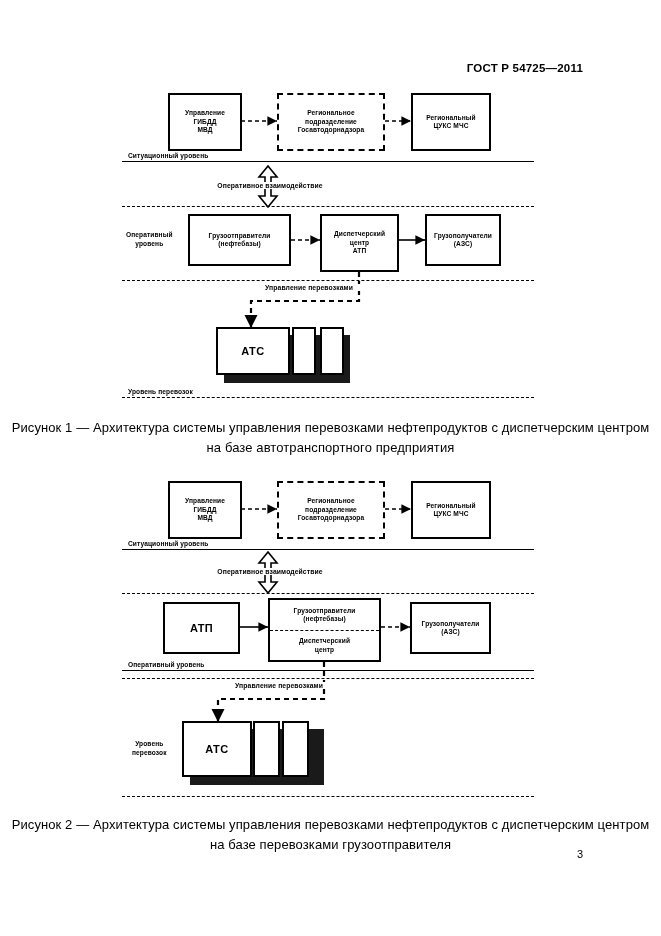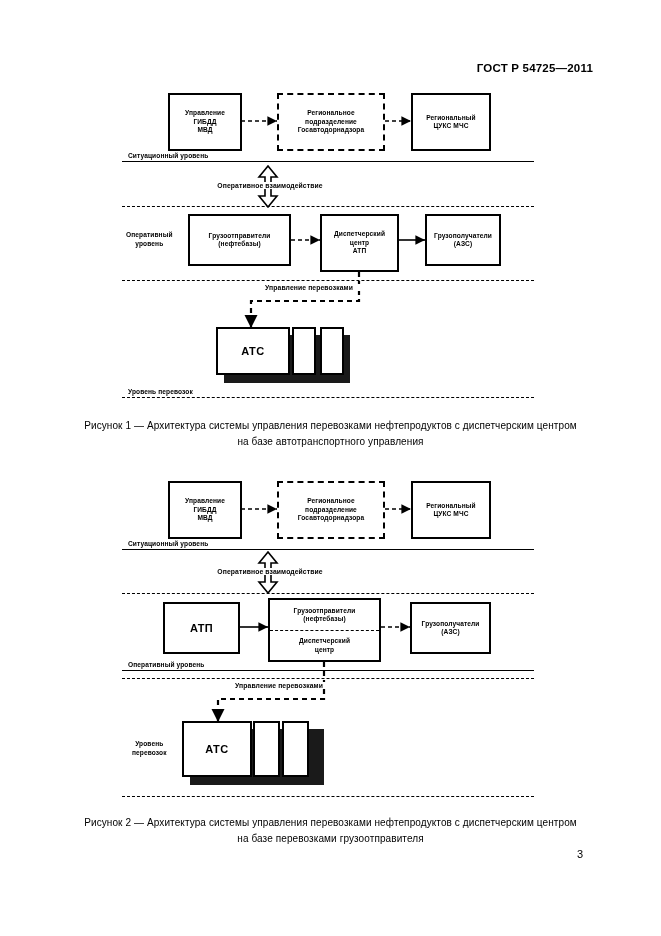--- a/index.html
+++ b/index.html
@@ -14,21 +14,21 @@
     position: relative;
     font-family: "Liberation Sans", "DejaVu Sans", sans-serif;
     color: #000000;
     overflow: hidden;
   }
 
   
   .page-header {
     position: absolute;
     top: 62px;
-    right: 68px;
+    right: 78px;
     font-size: 11.5px;
     font-weight: bold;
     letter-spacing: 0.2px;
     white-space: nowrap;
   }
 
   .page-number {
     position: absolute;
     right: 78px;
     top: 848px;
@@ -164,21 +164,21 @@
     z-index: 3;
     overflow: visible;
   }
 
   
   .caption {
     position: absolute;
     left: 0;
     width: 661px;
     text-align: center;
-    font-size: 10px;
+    font-size: 13px;
     line-height: 1.55;
     letter-spacing: 0.1px;
     color: #000;
   }
   #caption-1 { top: 418px; }
   #caption-2 { top: 815px; }
   .caption .l2 { display: block; }
 </style>
 </head>
 <body>
@@ -268,21 +268,21 @@
     </div>
 
     <div class="sep dashdot" style="left:122px; top:309px; width:412px;"></div>
     <div class="level-label" style="left:126px; top:300px;">Уровень перевозок</div>
 
   </div>
 </div>
 
 <div class="caption" id="caption-1">
   <span>Рисунок  1 — Архитектура системы управления перевозками нефтепродуктов с диспетчерским центром</span>
-  <span class="l2">на базе автотранспортного управления</span>
+  <span class="l2">на базе автотранспортного предприятия</span>
 </div>
 
 <div class="figure" id="figure-2">
   <div class="fig-canvas">
 
     <svg class="wires" viewBox="0 0 661 330">
       <defs>
         <marker id="f2ar" markerWidth="7" markerHeight="7" refX="6" refY="3" orient="auto">
           <path d="M0,0 L6,3 L0,6 Z" fill="#000"></path>
         </marker>

